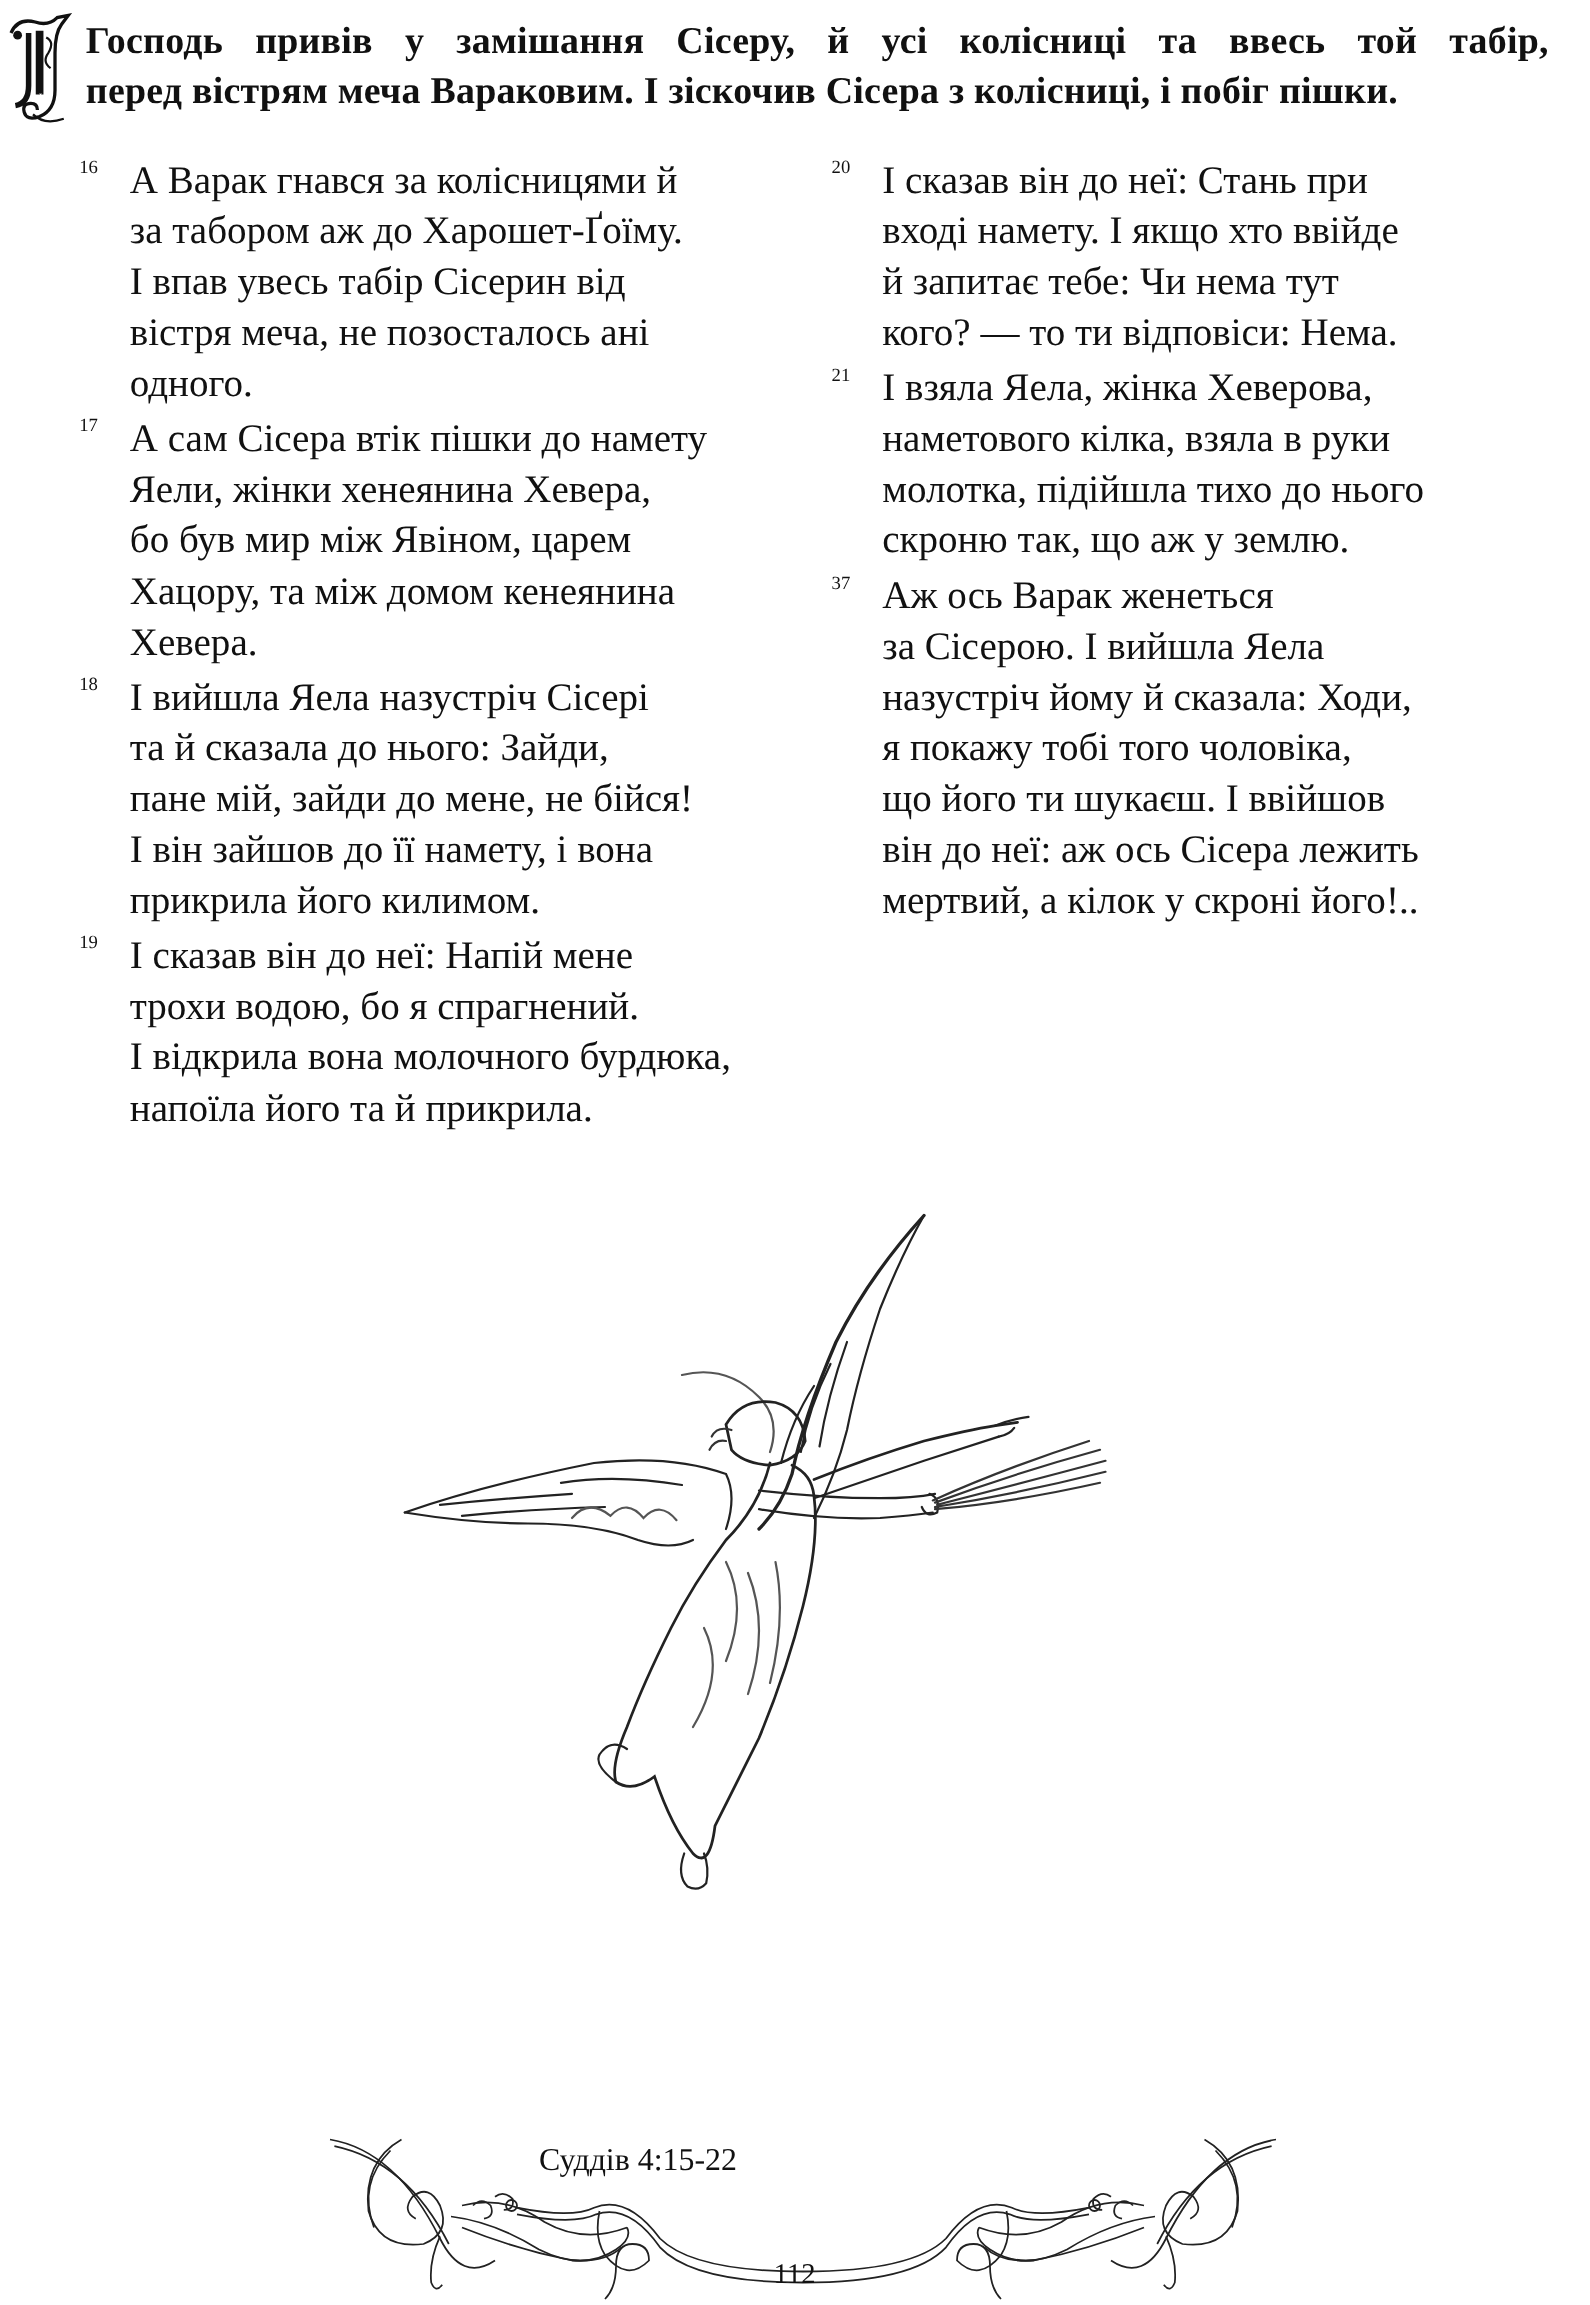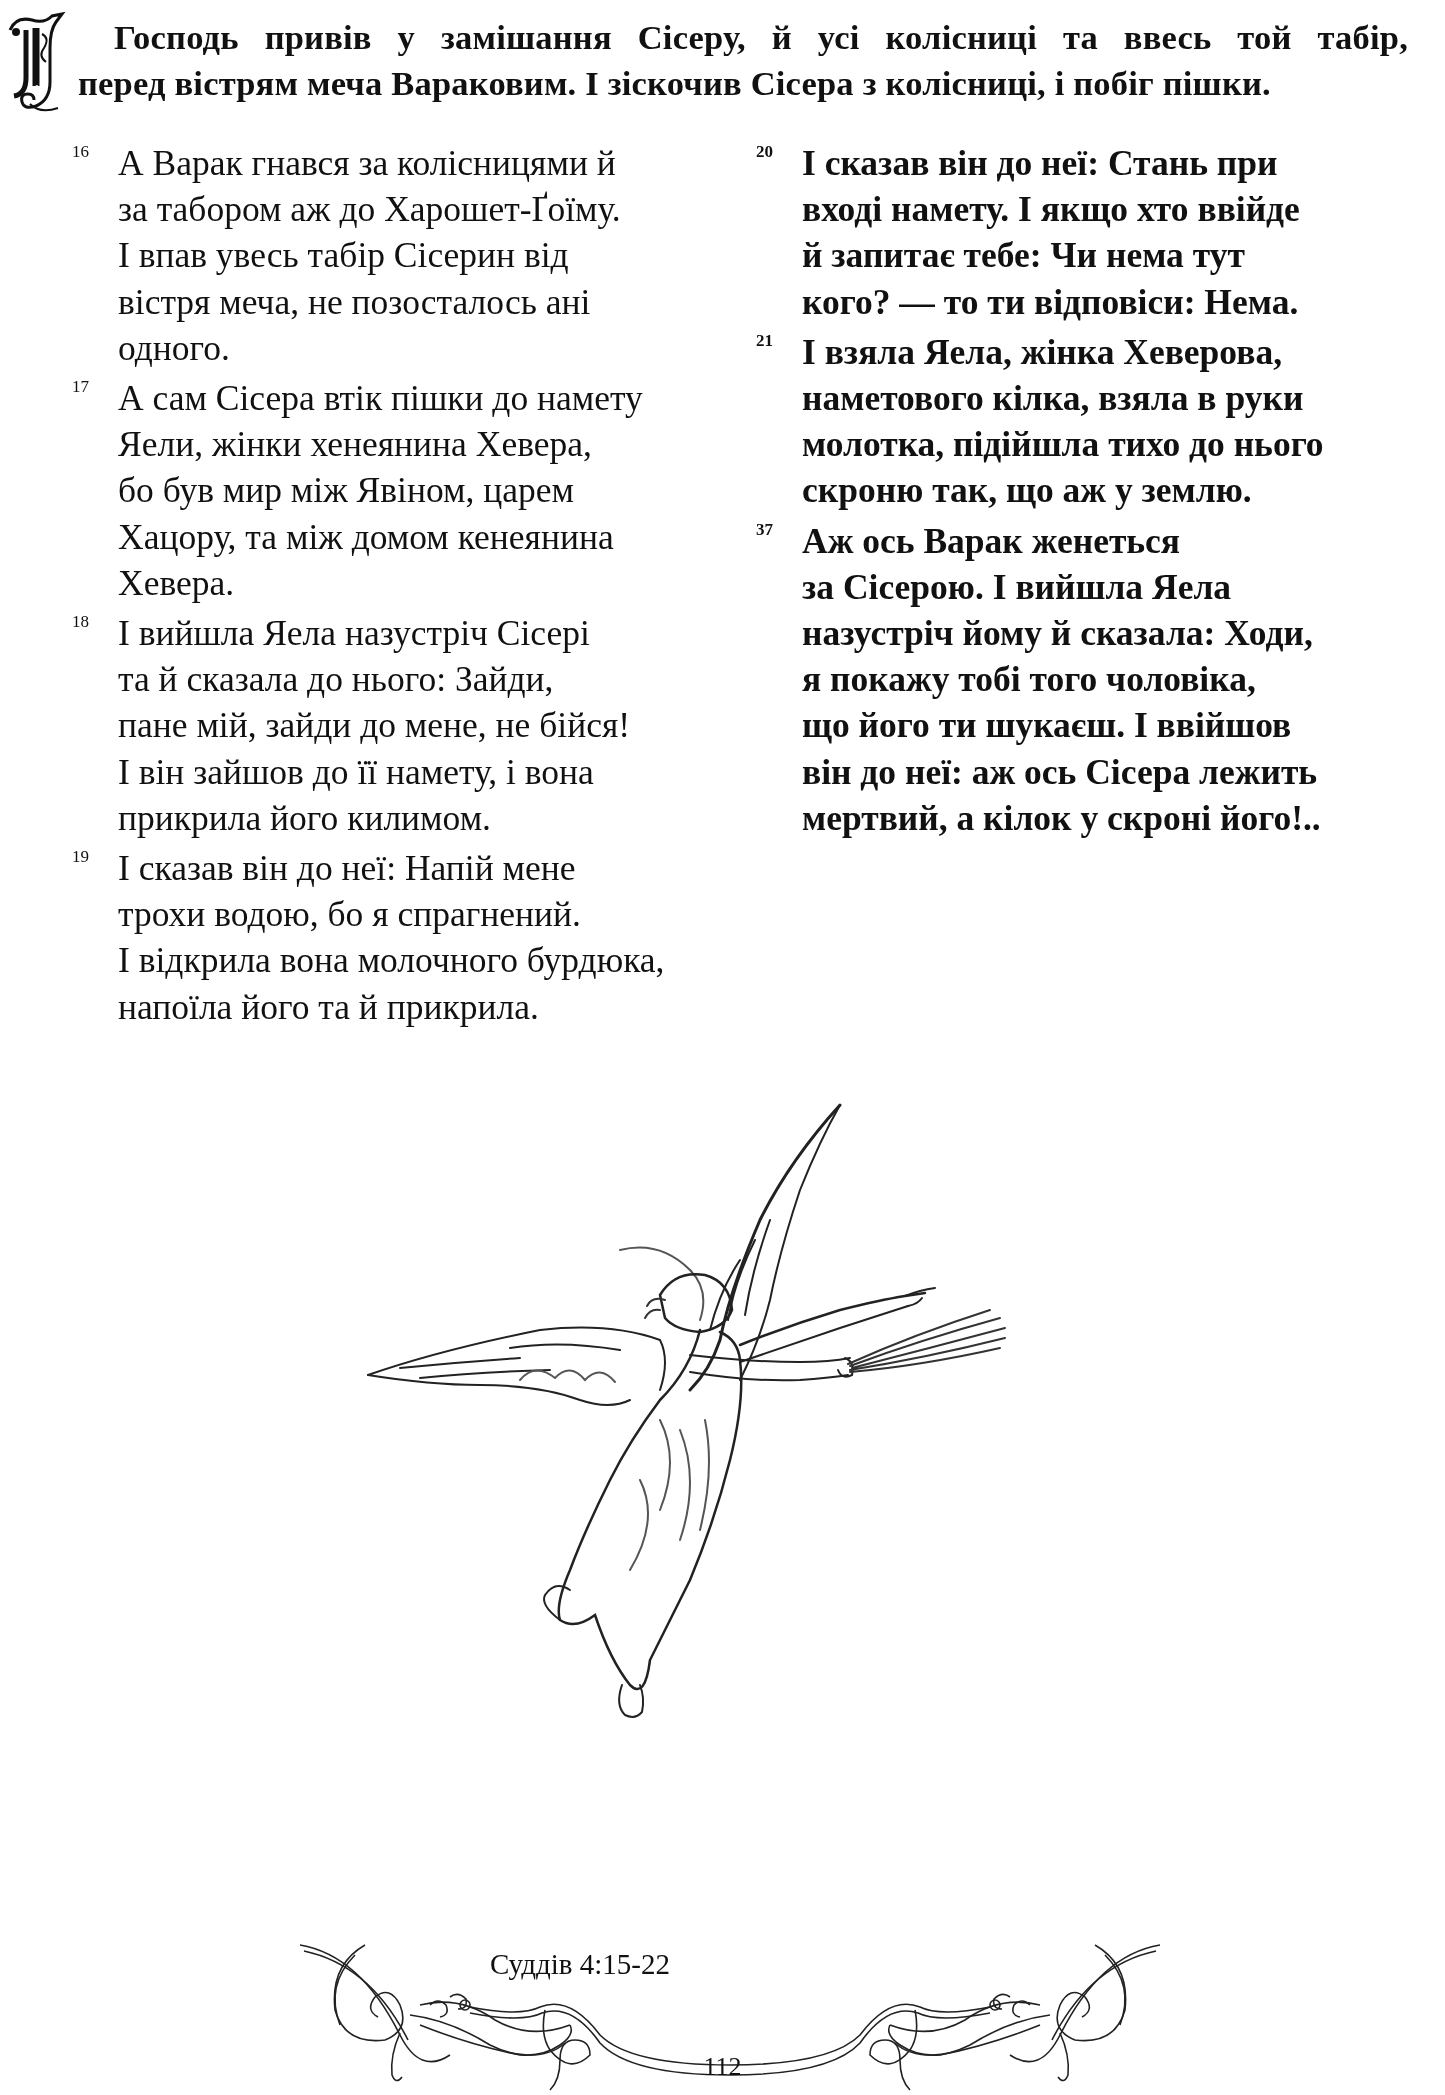--- a/index.html
+++ b/index.html
@@ -1,23 +1,23 @@
 <!DOCTYPE html>
 <html><head>
 <meta charset="utf-8">
 <style>
   html, body { margin:0; padding:0; background:#ffffff; }
   body { width:1445px; height:2095px; position:relative; overflow:hidden; color:#111; font-family:"Liberation Serif", "DejaVu Serif", serif; }
   .dropcap { position:absolute; left:6px; top:8px; width:62px; height:108px; }
   .intro { position:absolute; left:78px; top:14px; width:1330px; font-weight:bold; font-size:34.5px; line-height:46px; text-align:justify; letter-spacing:0.2px; font-family:"Liberation Serif", serif; }
-  .intro .l1 { display:block; text-align:justify; text-align-last:justify;margin-left:36px; }
+  .intro .l1 { display:block; text-align:justify; text-align-last:justify; }
   .intro .l2 { display:block; }
   .col { position:absolute; top:140px; width:610px; font-size:35.5px; line-height:46.2px; }
   .col.left { left:72px; }
-  .col.right { left:756px;font-weight:bold; }
+  .col.right { left:756px; }
   .verse { position:relative; padding-left:46px; margin-bottom:4px; }
   .verse .num { position:absolute; left:0; top:2px; font-size:17px; line-height:20px; }
   .verse .line { display:block; white-space:nowrap; }
   .illustration { position:absolute; left:360px; top:1100px; width:740px; height:760px; }
   .footer { position:absolute; left:290px; top:1925px; width:880px; height:170px; }
   .ref { position:absolute; left:0; width:1160px; top:1948px; text-align:center; font-size:29px; }
   .pagenum { position:absolute; left:0; width:1445px; top:2052px; text-align:center; font-size:26px; }
 </style>
 </head>
 <body>

